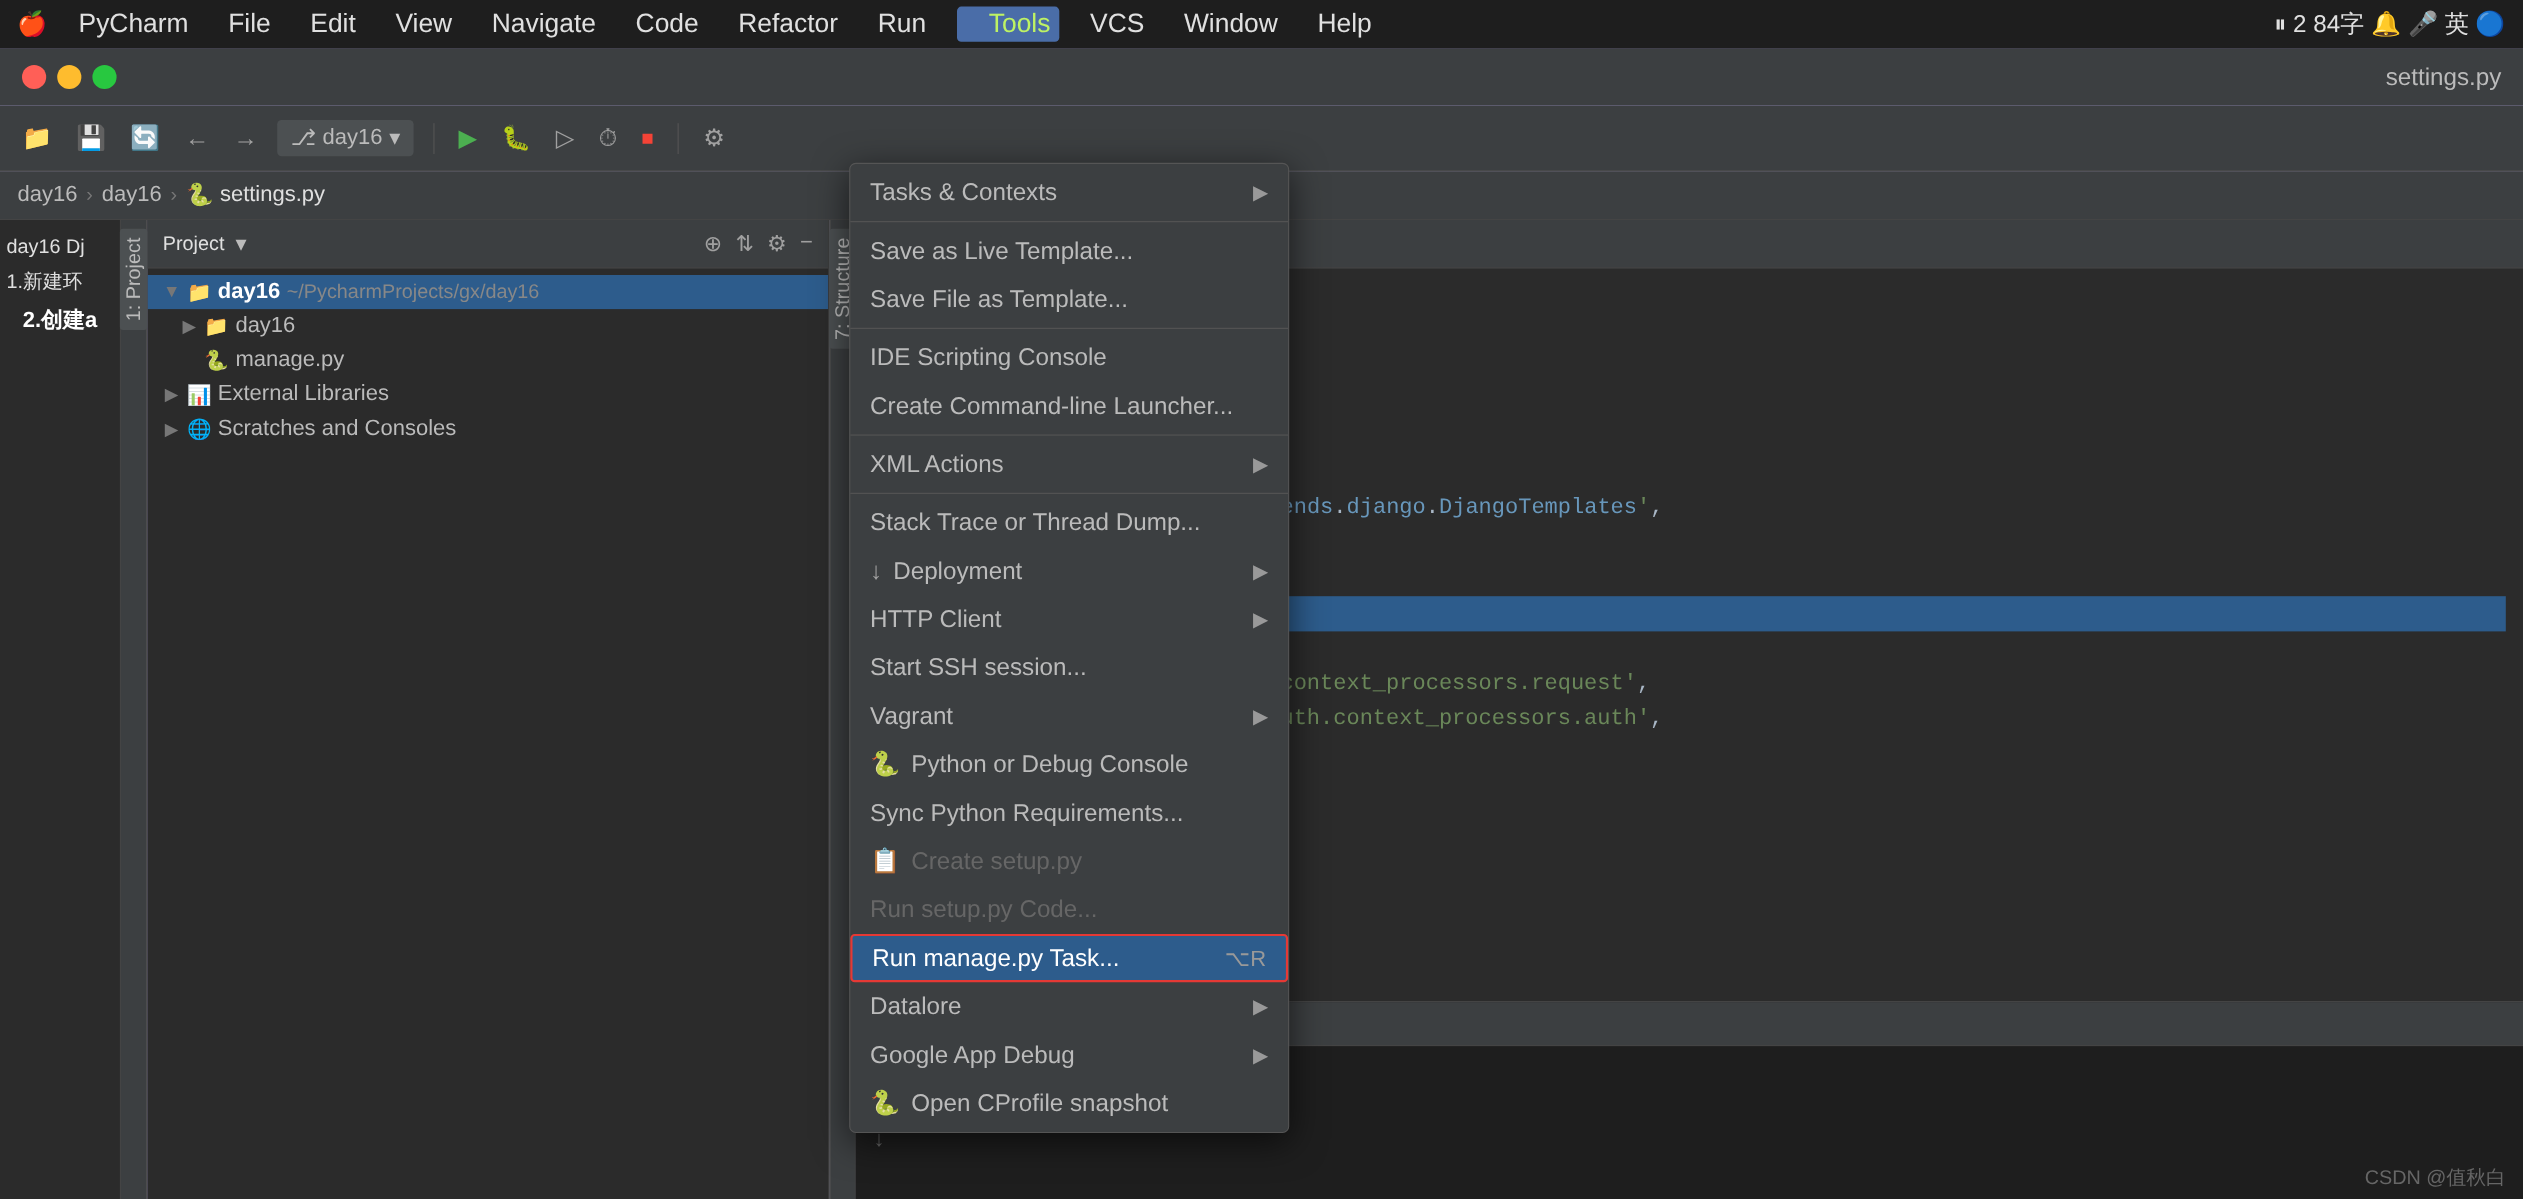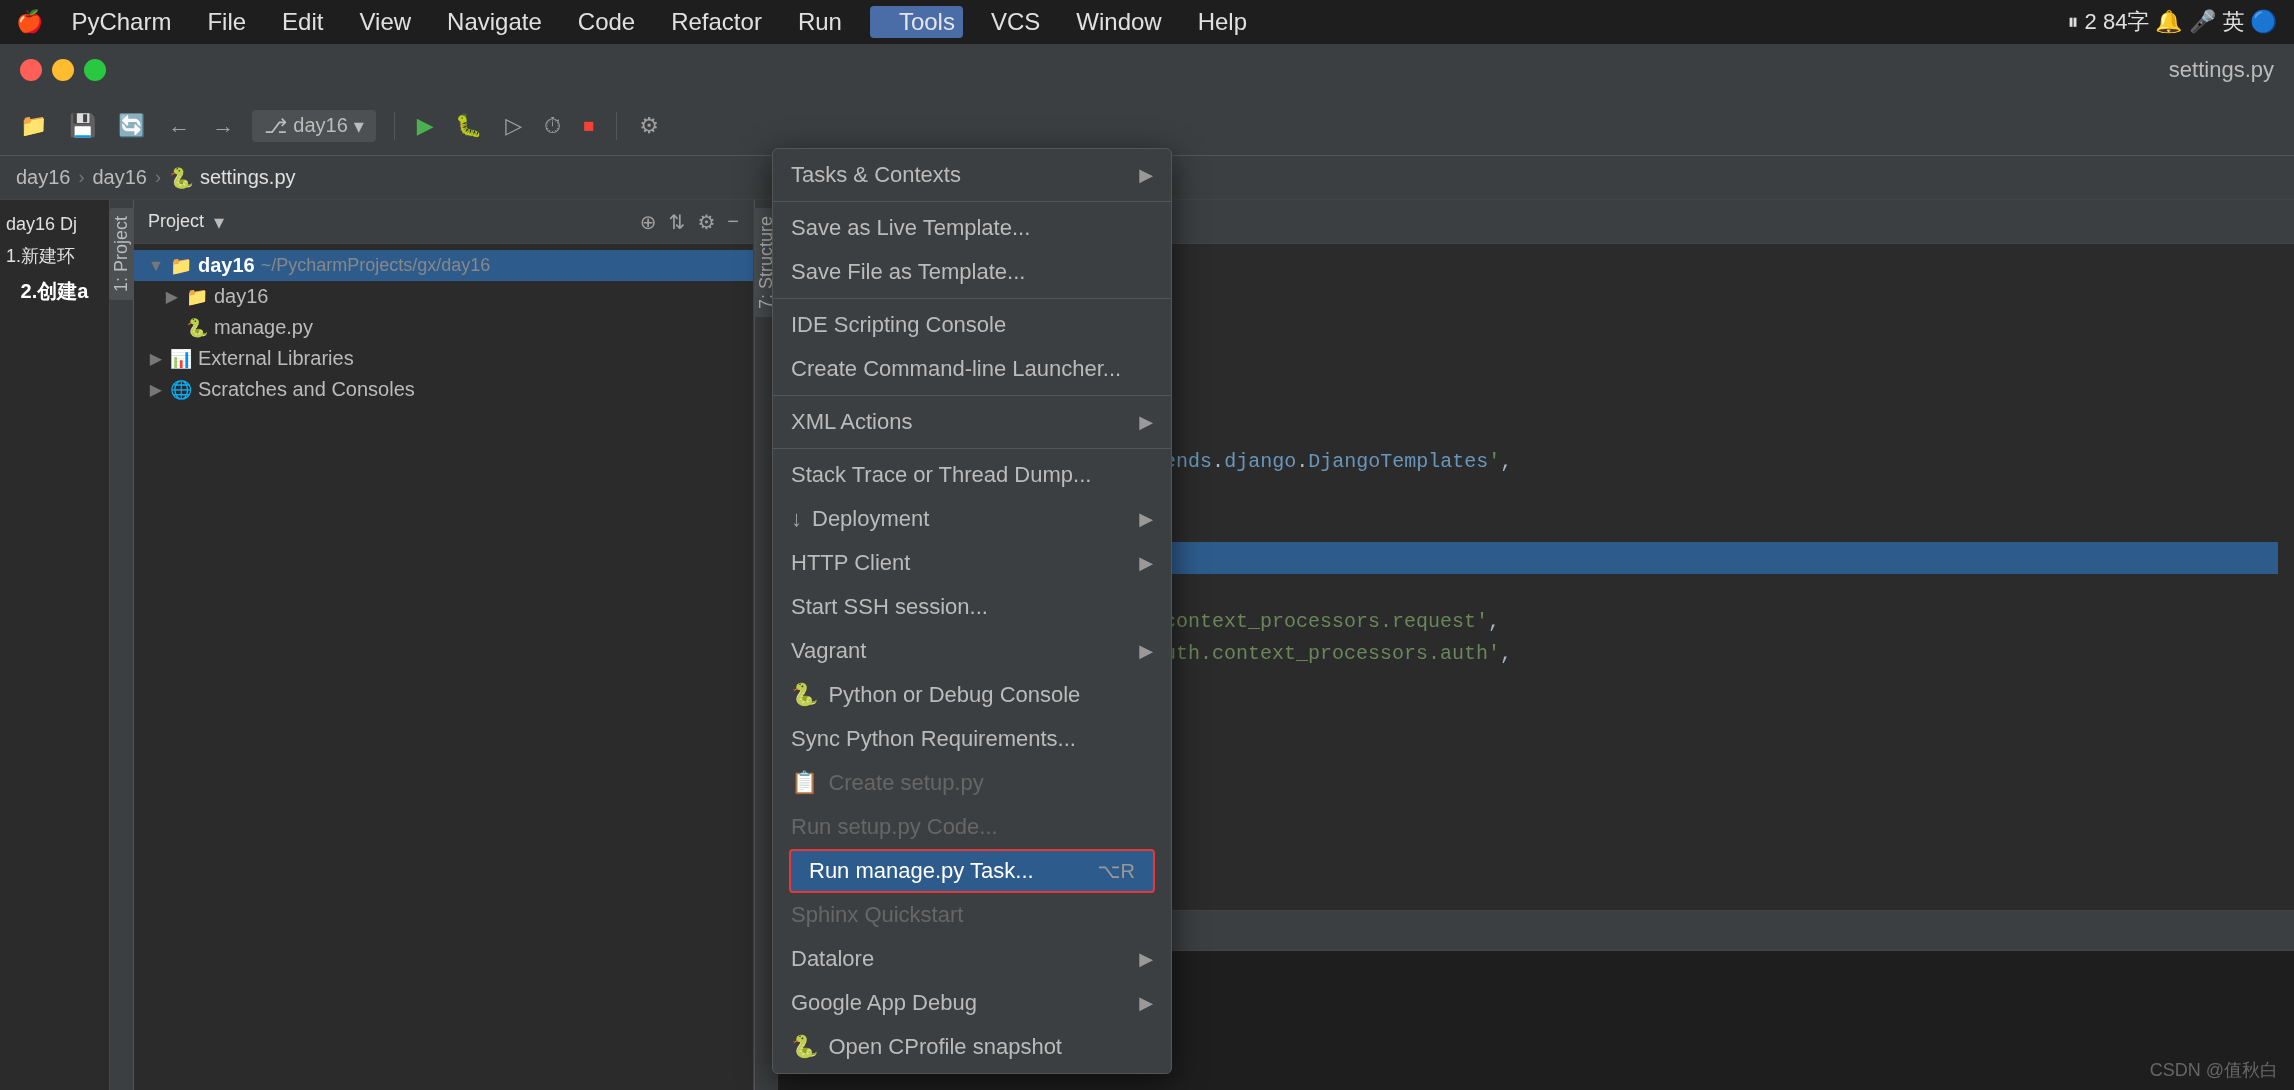--- a/index.html
+++ b/index.html
@@ -27,21 +27,21 @@
     .menubar-item {
       color: #e0e0e0;
       font-size: 24px;
       cursor: pointer;
       padding: 2px 8px;
       border-radius: 4px;
       white-space: nowrap;
     }
     .menubar-item.active {
       background: #4a6da8;
-      color: #e5e5e5;
+      color: #bef264;
       padding-left: 29px;
     }
     .menubar-apple {
       font-size: 22px;
       color: #e0e0e0;
     }
     .menubar-right {
       margin-left: auto;
       display: flex;
       align-items: center;
@@ -357,21 +357,21 @@
       font-size: 22px;
       white-space: nowrap;
     }
     .menu-item.disabled {
       color: #666;
       cursor: default;
     }
     .menu-item.red-outline {
       border: 2px solid #e53935;
       border-radius: 4px;
-      margin: 0 16px;
+      margin: 0 0;
     }
     .menu-arrow {
       margin-left: auto;
       color: #999;
       font-size: 18px;
     }
     .menu-shortcut {
       margin-left: auto;
       color: #999;
       font-size: 20px;
@@ -683,23 +683,20 @@
 
       <div class="menu-item disabled">
         <span>Run setup.py Code...</span>
       </div>
 
       <div class="menu-item red-outline" style="background:#2d5c8c;color:#fff;">
         <span>Run manage.py Task...</span>
         <span class="menu-shortcut">⌥R</span>
       </div>
 
-      <div class="menu-item disabled">
-        <span>Sphinx Quickstart</span>
-      </div>
 
       <div class="menu-item">
         <span>Datalore</span>
         <span class="menu-arrow">▶</span>
       </div>
 
       <div class="menu-item">
         <span>Google App Debug</span>
         <span class="menu-arrow">▶</span>
       </div>

